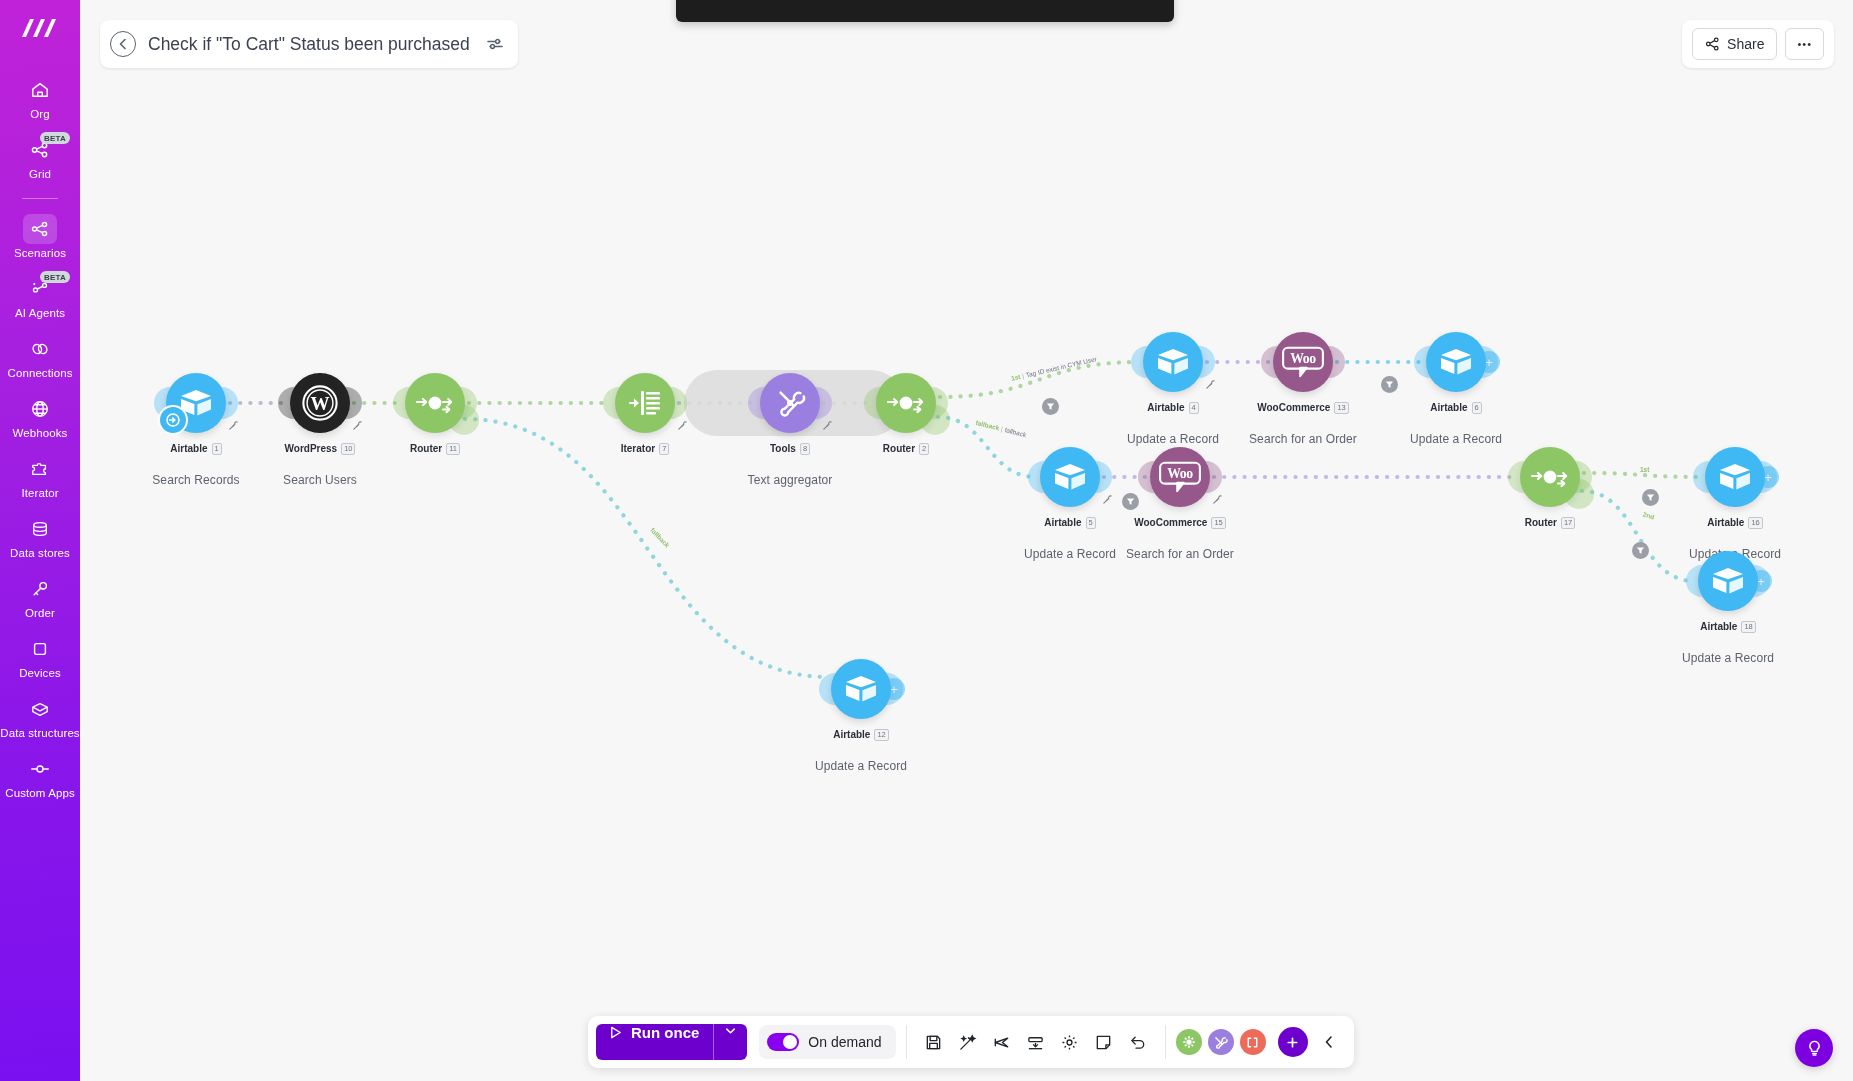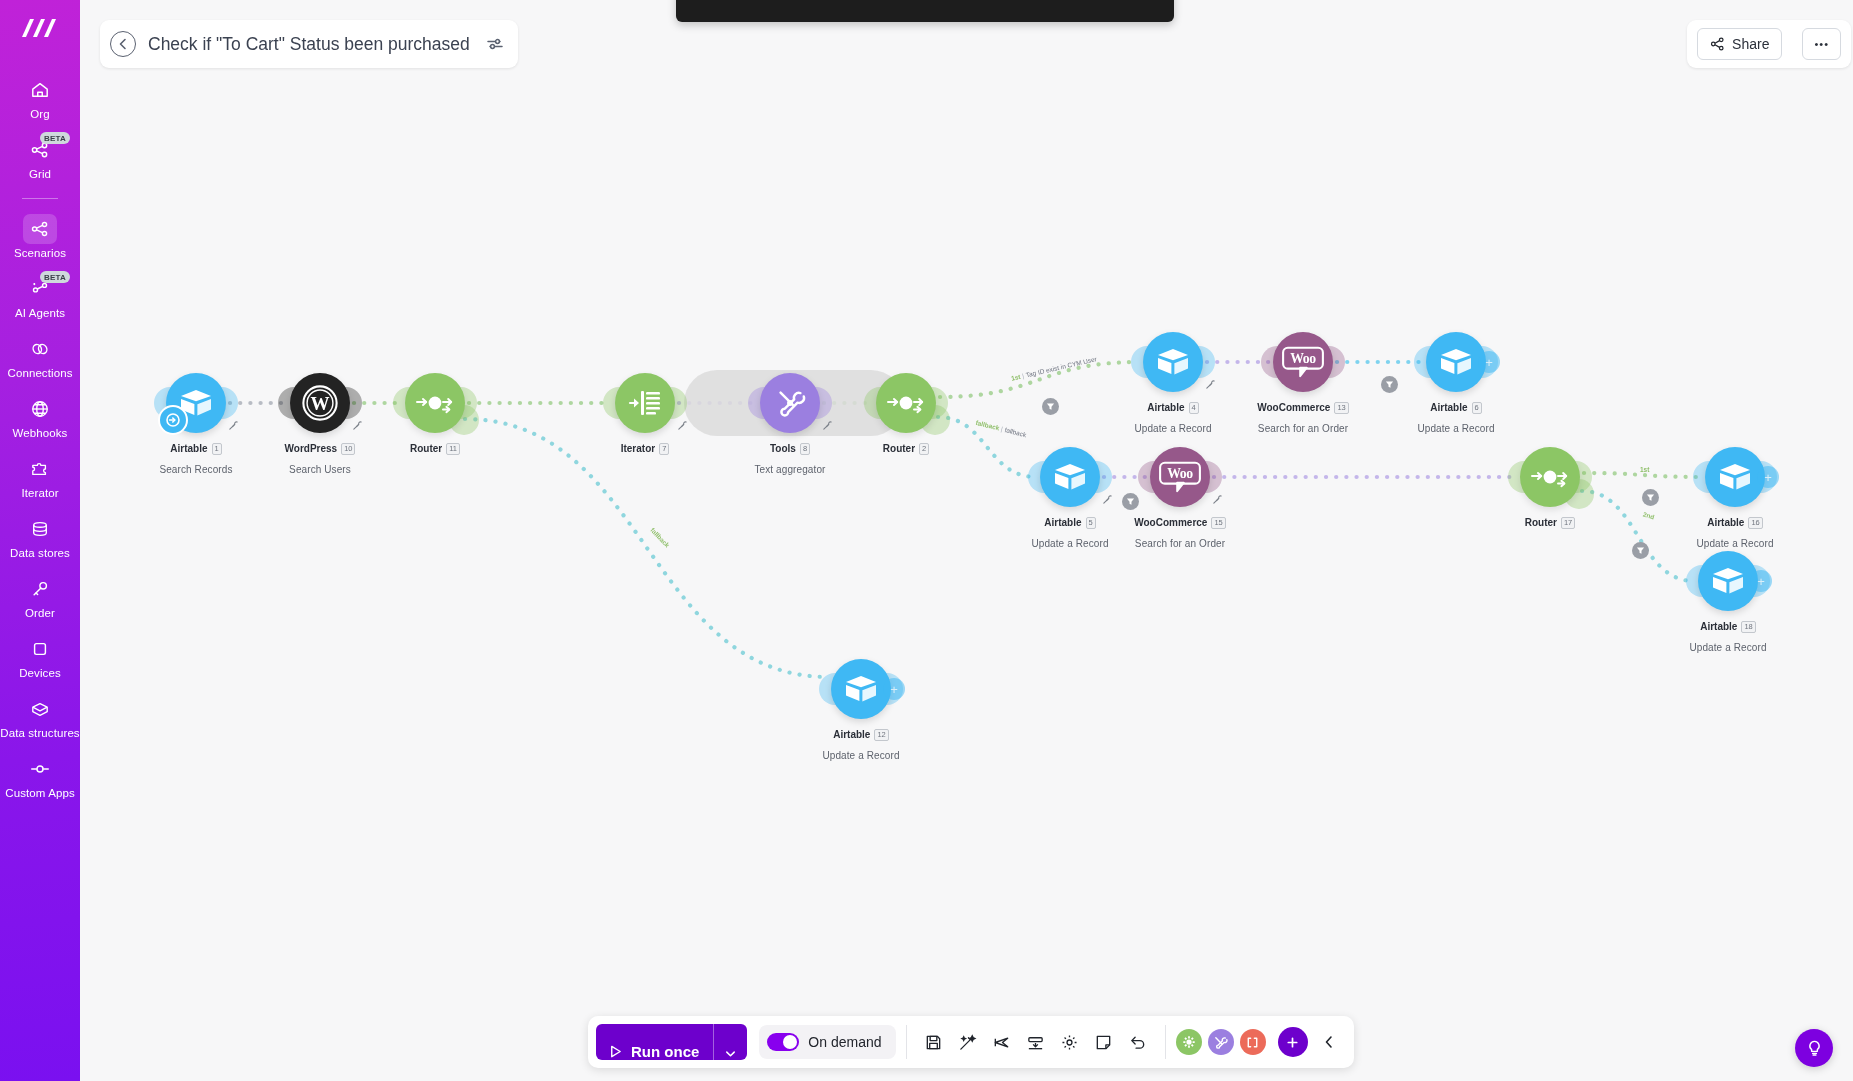--- a/index.html
+++ b/index.html
@@ -54,23 +54,23 @@
     padding: 0 14px 0 10px; box-shadow: 0 1px 3px rgba(0,0,0,.09); z-index: 30;
   }
   #scenario-name {
     font-size: 17.5px; color: #3b4251; margin: 0 16px 0 12px; white-space: nowrap;
   }
   .circle-btn {
     width: 26px; height: 26px; border-radius: 50%; border: 1.6px solid #5a6170;
     display: flex; align-items: center; justify-content: center; cursor: pointer;
   }
   #header-right {
-    position: absolute; right: 2px; top: 20px; height: 48px;
+    position: absolute; right: 19px; top: 20px; height: 48px;
     background: #fff; border-radius: 9px; display: flex; align-items: center;
-    padding: 0 10px; gap: 20px; box-shadow: 0 1px 3px rgba(0,0,0,.09); z-index: 30;
+    padding: 0 10px; gap: 8px; box-shadow: 0 1px 3px rgba(0,0,0,.09); z-index: 30;
   }
   .hdr-btn {
     height: 32px; border: 1px solid #d6dae0; border-radius: 6px; background: #fff;
     display: flex; align-items: center; gap: 7px; padding: 0 12px; cursor: pointer;
     font-size: 14px; color: #2b303a;
   }
   .hdr-btn.icon-only { padding: 0 11px; }
 
   
   #canvas { position: absolute; left: 80px; top: 0; width: 1773px; height: 1081px; background: #f7f7f8; overflow: hidden; }
@@ -90,21 +90,21 @@
   }
   .node .caption .title {
     font-size: 10px; font-weight: 700; color: #2b2f38; display: inline-block; vertical-align: middle;
   }
   .node .caption .num {
     display: inline-block; vertical-align: middle; margin-left: 4px;
     font-size: 7.5px; color: #70757f; border: 1px solid #c3c7cd; border-radius: 2px;
     padding: 0 2px; line-height: 10px; background: #f1f2f4;
   }
   .node .caption .sub {
-    font-size: 10px; color: #5d626c; margin-top: 7px; letter-spacing: .1px;
+    font-size: 12px; color: #5d626c; margin-top: 16px; letter-spacing: .1px;
   }
   .halo {
     position: absolute; border-radius: 50%; pointer-events: none;
   }
   .plus-port {
     position:absolute; width: 22px; height: 22px; border-radius: 50%;
     display:flex; align-items:center; justify-content:center; font-size: 13px; color:#fff;
     cursor:pointer;
   }
   .iterator-capsule {
@@ -126,21 +126,21 @@
   }
 
   
   #bottom-bar {
     position: absolute; left: 588px; bottom: 13px; height: 52px;
     background: #fff; border-radius: 10px; display: flex; align-items: center;
     box-shadow: 0 2px 10px rgba(0,0,0,.12); z-index: 30; padding: 0 8px;
   }
   #run-once {
     height: 36px; background: #6d00cc; border-radius: 6px; display: flex;
-    align-items: flex-end; color: #fff; cursor: pointer; margin-right: 12px;
+    align-items: flex-start; color: #fff; cursor: pointer; margin-right: 12px;
   }
   #run-once .main { display: flex; align-items: center; gap: 8px; padding: 0 14px 0 12px; font-size: 15px; font-weight: 700; }
   #run-once .divider { width: 1px; height: 36px; background: rgba(255,255,255,.38); }
   #run-once .caret { padding: 0 10px; display: flex; align-items: center; }
   #sched-pill {
     height: 34px; background: #f3f2f5; border-radius: 8px; display: flex; align-items: center;
     gap: 9px; padding: 0 14px 0 8px; cursor: pointer;
   }
   .toggle {
     width: 32px; height: 18px; border-radius: 10px; background: #8800ee; position: relative;

